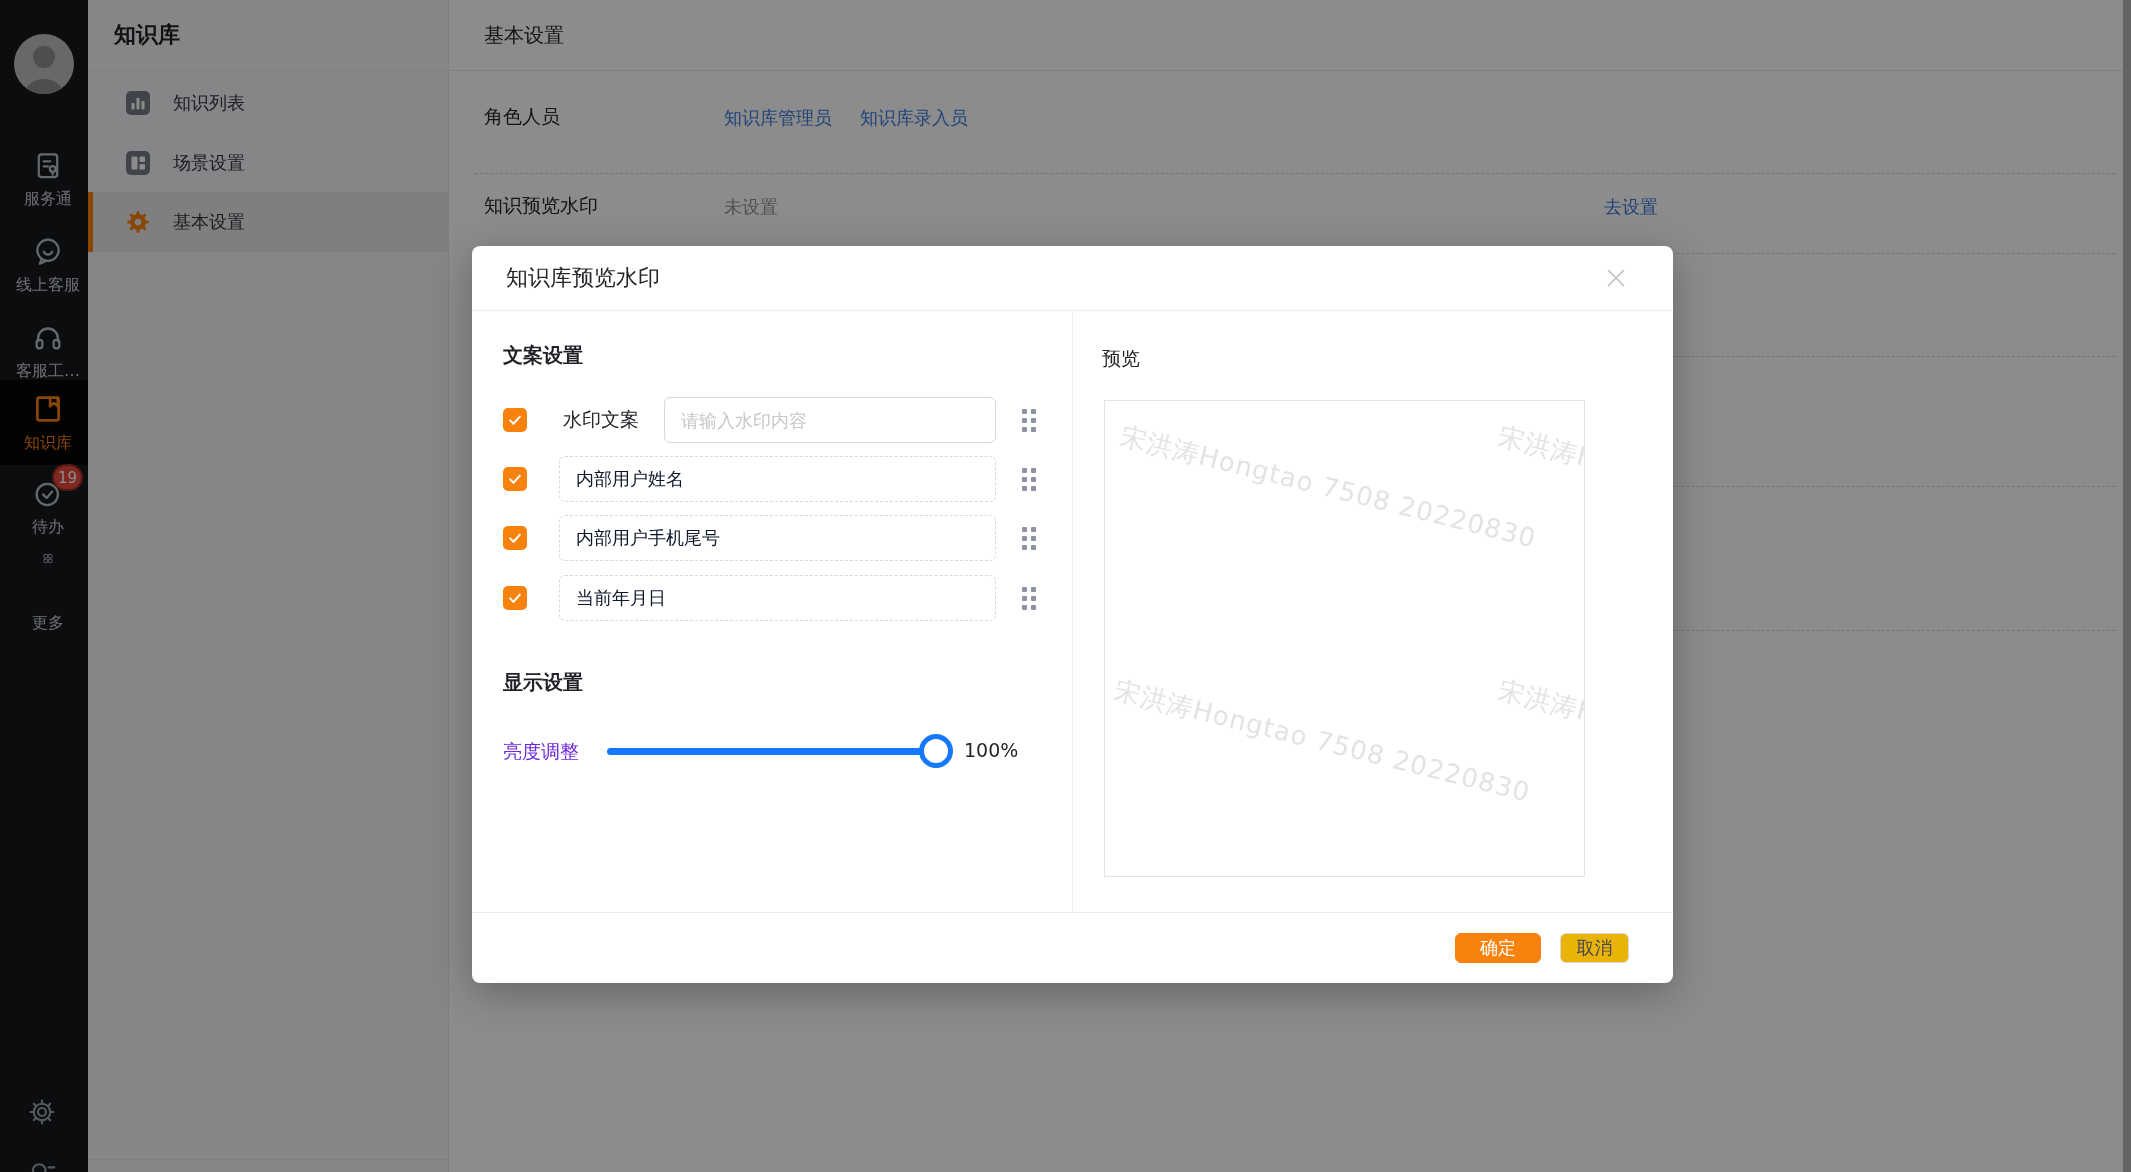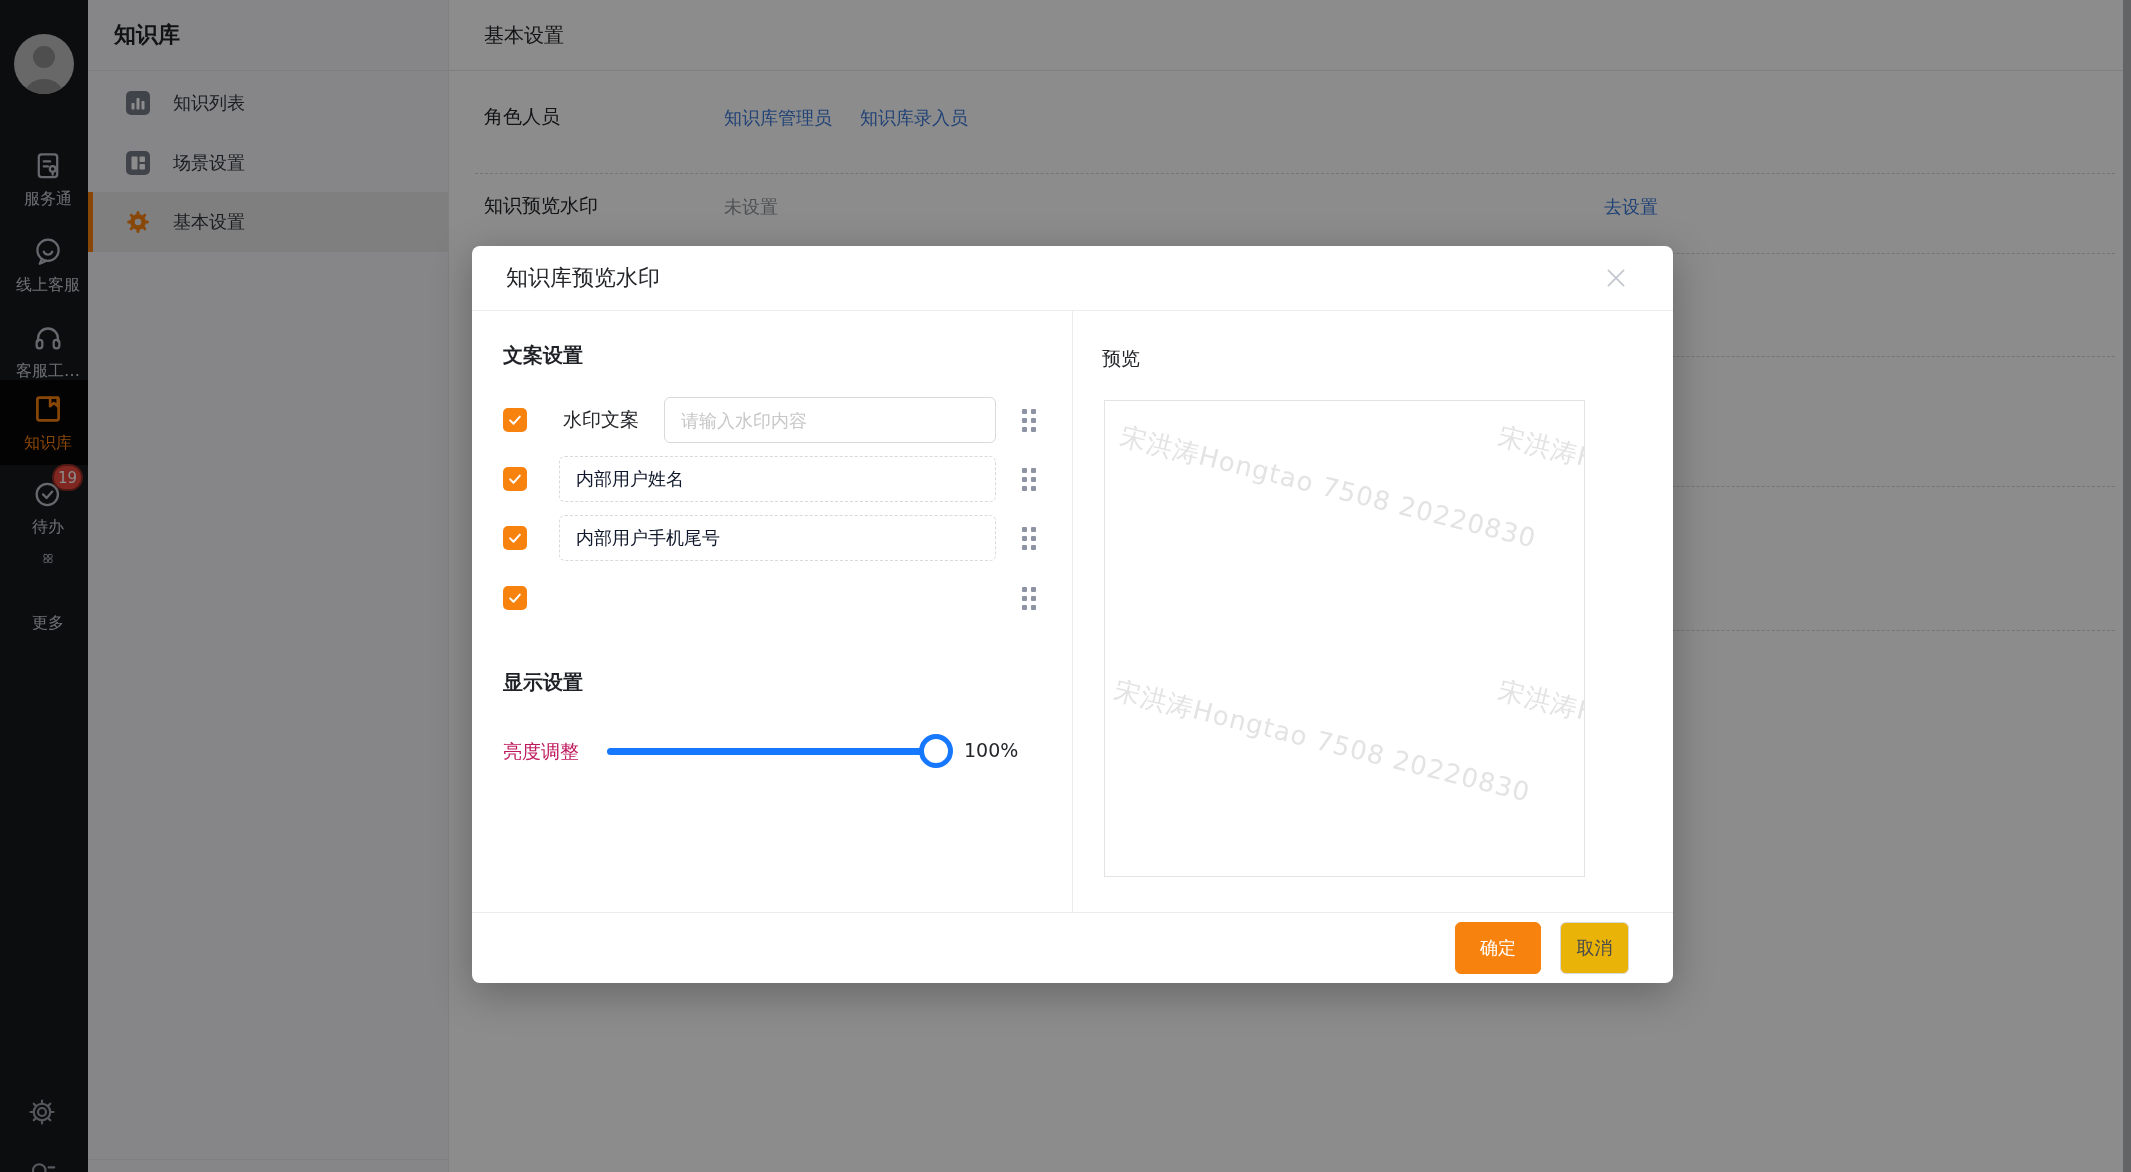--- a/index.html
+++ b/index.html
@@ -70,35 +70,35 @@
               font-family:"DejaVu Sans","Liberation Sans",sans-serif; }
   .wm-input::placeholder { color:#c7c7c7; }
   .row-label { position:absolute; left:91px; font-size:19px; color:#24262a; }
   .drag-box { position:absolute; left:87px; width:437px; height:46px; border:1px dashed #d9d9d9;
               border-radius:6px; display:flex; align-items:center; padding-left:16px; font-size:18px;
               color:#0f172a; background:#fff; }
   .handle { position:absolute; left:550px; width:14px; height:22px; display:grid;
             grid-template-columns:5px 5px; grid-auto-rows:5px; gap:4px; cursor:grab; }
   .handle i { background:#8e93a3; border-radius:1px; }
 
-  .slider-label { position:absolute; left:31px; top:428px; font-size:19px; color:#be185d; }
+  .slider-label { position:absolute; left:31px; top:428px; font-size:19px; color:#6d28d9; }
   .slider-track { position:absolute; left:135px; top:437px; width:344px; height:7px; border-radius:4px; background:#1677ff; cursor:pointer; }
   .slider-thumb { position:absolute; left:447px; top:423px; width:34px; height:34px; border-radius:50%;
                   background:#fff; border:5px solid #1677ff; cursor:grab; }
   .slider-value { position:absolute; left:492px; top:428px; font-size:19px; color:#24262a; }
 
   .preview-heading { position:absolute; left:630px; top:35px; font-size:19px; color:#24262a; }
   .preview-box { position:absolute; left:632px; top:89px; width:481px; height:477px;
                  border:1px solid #e3e3e3; overflow:hidden; background:#fff; }
   .wm { position:absolute; white-space:nowrap; font-size:26px; color:#e3e3e3; letter-spacing:1px;
         transform:rotate(14deg); transform-origin:0 0; user-select:none; }
 
   .modal-footer { position:absolute; left:0; right:0; bottom:0; height:71px; border-top:1px solid #ececec;
                   display:flex; align-items:center; justify-content:flex-end; gap:19px; padding-right:44px; }
-  .btn { height:52px; border-radius:6px; font-size:18px; cursor:pointer;
+  .btn { height:30px; border-radius:6px; font-size:18px; cursor:pointer;
          font-family:"DejaVu Sans","Liberation Sans",sans-serif; }
   .btn-confirm { width:86px; background:#f8820e; border:1px solid #f8820e; color:#fff; }
   .btn-cancel { width:69px; background:#eab308; border:1px solid #d9d9d9; color:#46494e; }
 </style>
 </head>
 <body>
 
 <div class="page">
 
   <aside class="leftnav">
@@ -320,20 +320,21 @@
           <i></i>
           <i></i>
           <i></i>
         </span>
 
       <span class="cb" style="top:275px;">
         <svg width="18" height="18" viewBox="0 0 24 24">
             <polyline points="5.5,12.5 10,17 18.5,7.5"></polyline>
           </svg>
       </span>
+      <div class="drag-box" style="top:264px;">当前年月日</div>
       <span class="handle" style="top:276px;">
           <i></i>
           <i></i>
           <i></i>
           <i></i>
           <i></i>
           <i></i>
         </span>
 
       <div class="sec-heading" style="top:358px;">显示设置</div>

